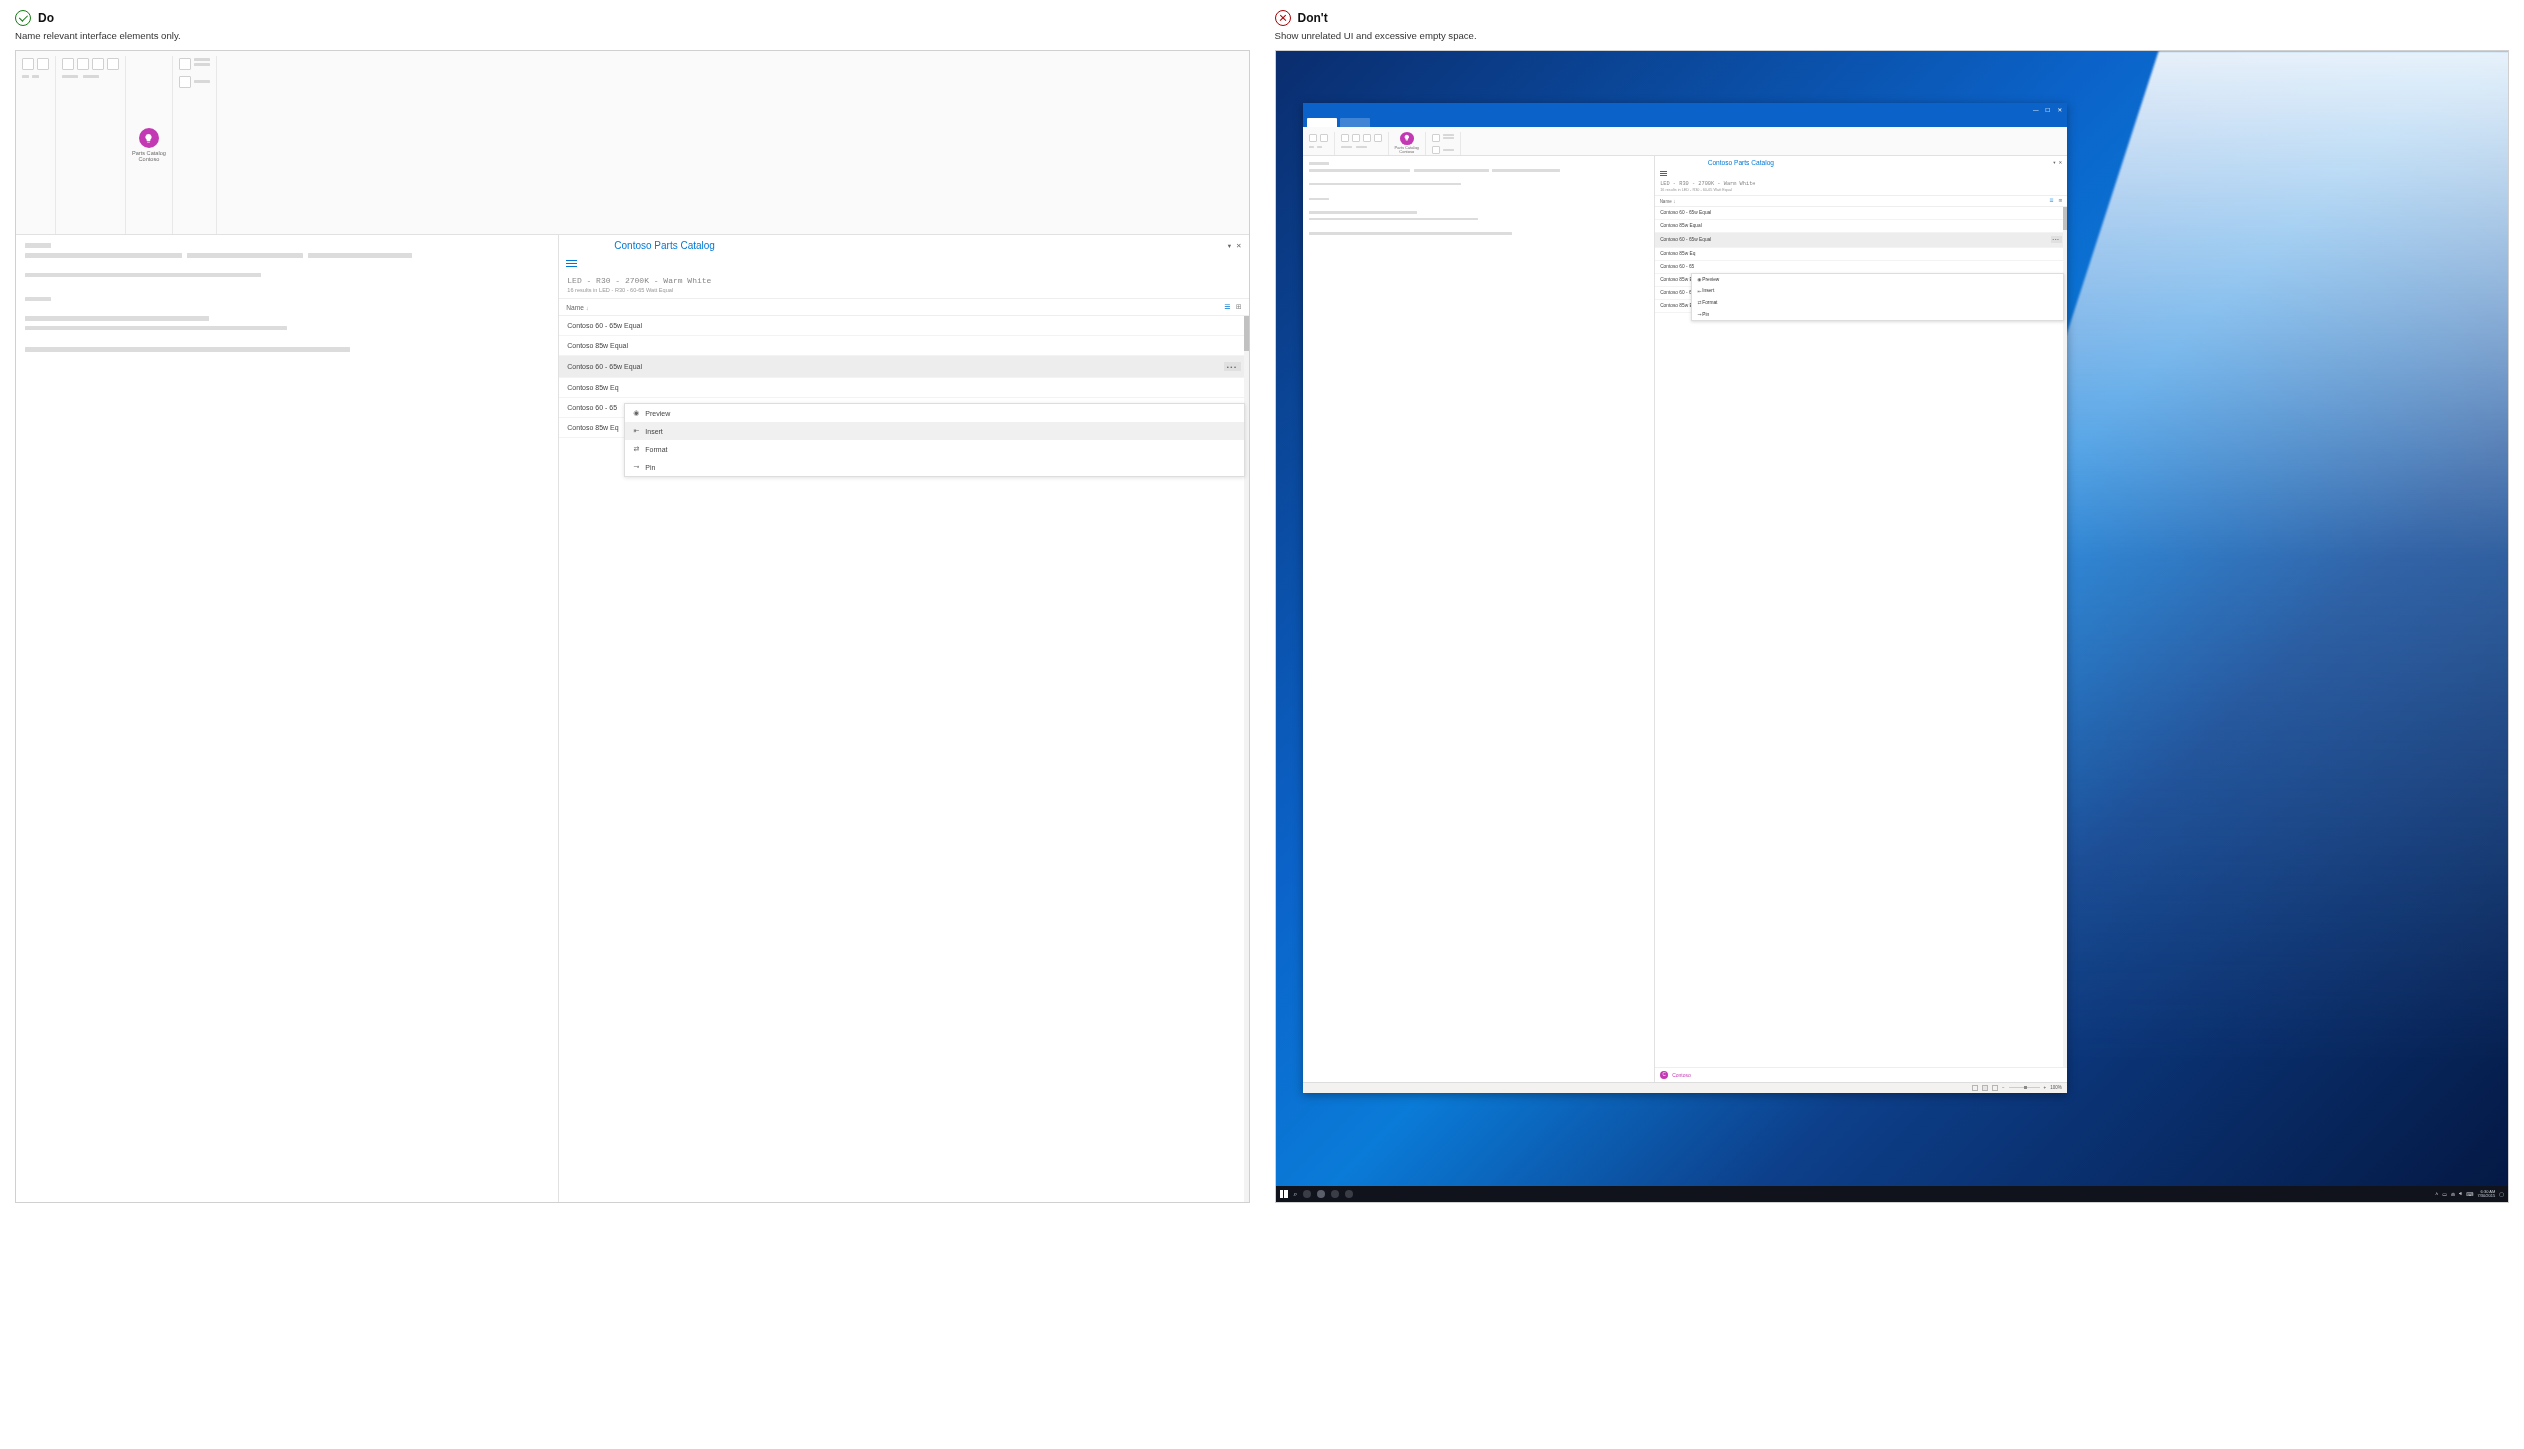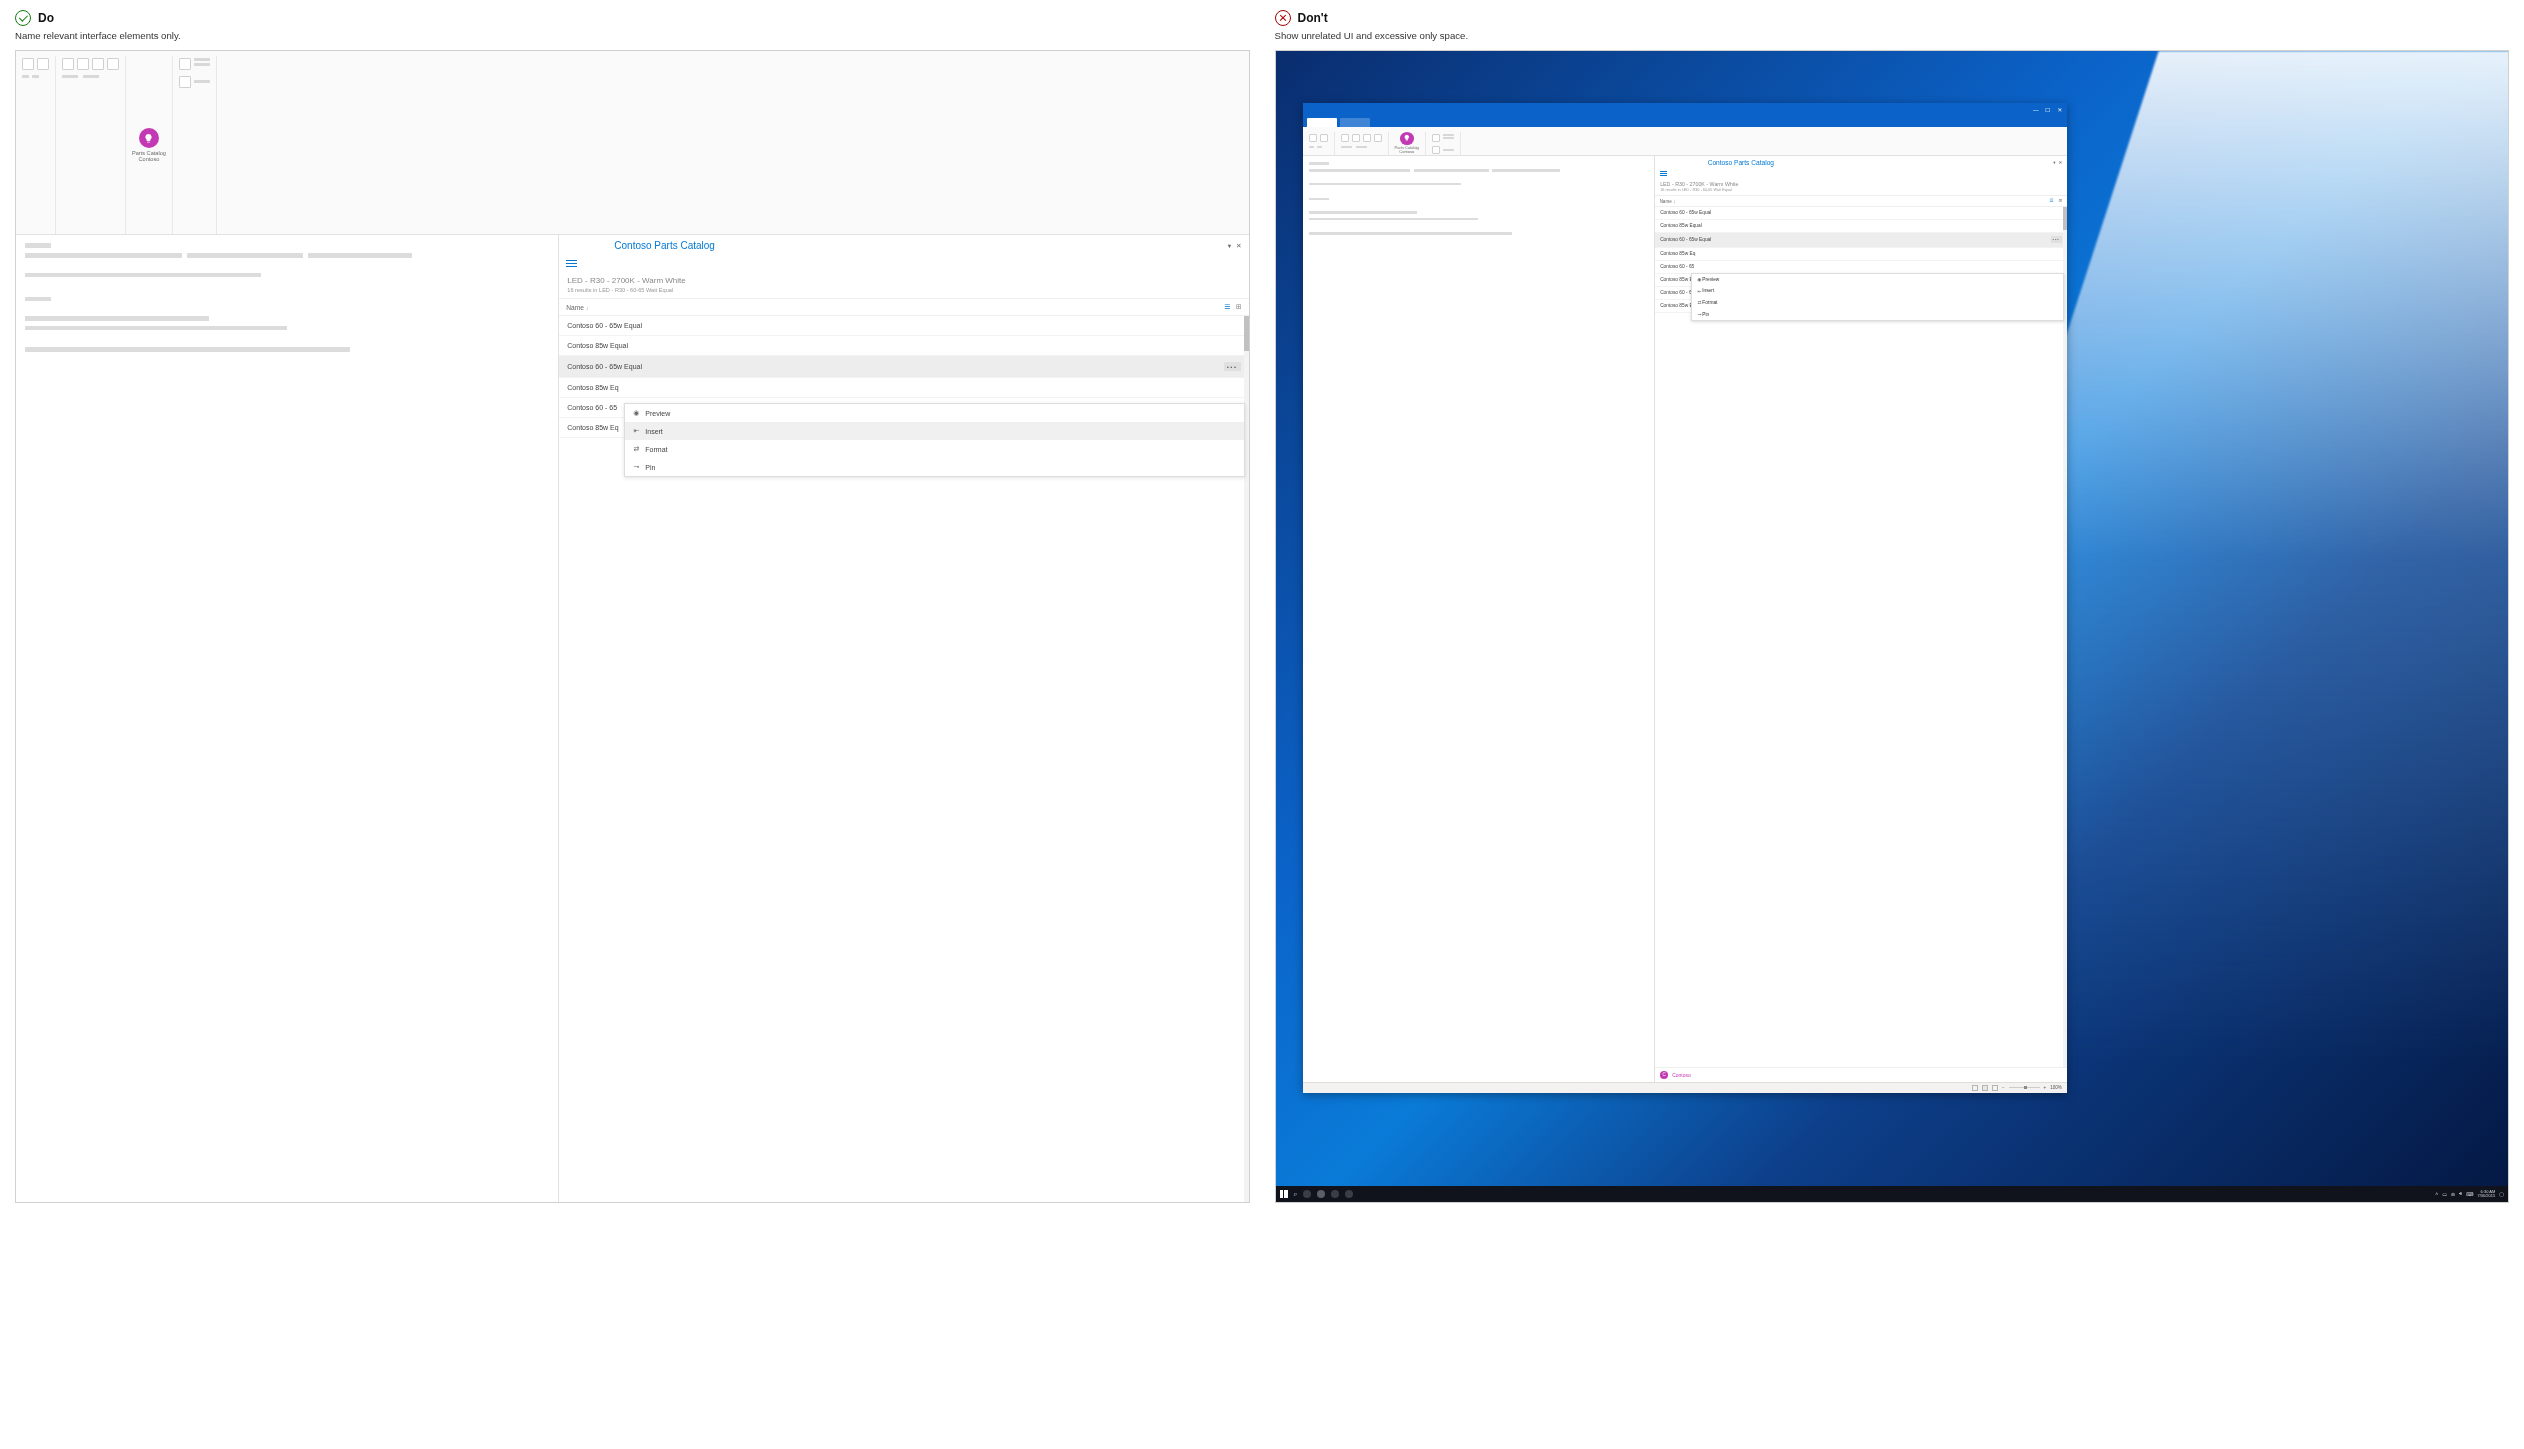--- a/index.html
+++ b/index.html
@@ -34,21 +34,21 @@
   .bar { height: 5px; background: #dcdcdc; margin-bottom: 5px; border-radius: 0.5px; }
   .bar.sm { height: 4px; }
   .lines { display:flex; gap:5px; margin-bottom: 10px; }
   .pane { width: 56%; border-left: 0.5px solid #e1e1e1; display:flex; flex-direction:column; background:#fff; position:relative; }
   .pane-hdr { display:flex; align-items:center; justify-content: space-between; padding: 5px 7px 3px 7px; }
   .pane-title { color:#0078d4; font-size: 10px; font-weight: 400; margin-left: 48px; }
   .pane-ctrl { display:flex; gap:5px; color:#666; font-size:6.6px; }
   .hamb { padding: 4px 7px; }
   .hamb div { width:11px; height:1px; background:#0078d4; margin:2px 0; }
   .search-blk { padding: 3px 8px 5px 8px; border-bottom: 0.5px solid #eee; }
-  .search-t { font-size: 8px; color:#888; }
+  .search-t { font-size: 8px; color:#888;font-family:Liberation Mono, monospace; }
   .search-s { font-size: 5.6px; color:#999; margin-top:2px; }
   .cols-hdr { display:flex; align-items:center; justify-content:space-between; padding: 4px 7px; font-size:6.6px; color:#666; border-bottom:0.5px solid #eee; }
   .sortarr { font-size: 5.6px; color:#999; }
   .view-ic { display:flex; gap:5px; color:#0078d4; font-size:7px; }
   .list { position:relative; flex:1; overflow:hidden; }
   .row { padding: 6px 8px; font-size: 7px; color:#444; border-bottom:0.5px solid #f3f3f3; display:flex; justify-content:space-between; align-items:center; }
   .row.active { background:#ededed; }
   .dots { letter-spacing:1.5px; color:#666; background:#e0e0e0; padding:1.5px 3px; font-size:6px; }
   .ctx { position:absolute; top:87px; left:65px; right:4px; background:#fff; border:0.5px solid #ddd; box-shadow:0 1px 4px rgba(0,0,0,0.12); font-size:7px; color:#444; }
   .ctx .mi { padding:5px 7px; display:flex; align-items:center; gap:5px; }
@@ -248,21 +248,21 @@
         </div>
       </div>
     </div>
   </div>
 
   <div class="col">
     <div class="heading">
       <span class="x-icon"></span>
       <h2>Don't</h2>
     </div>
-    <div class="sub">Show unrelated UI and excessive only space.</div>
+    <div class="sub">Show unrelated UI and excessive empty space.</div>
     <div class="frame">
       <div class="desk">
         <div class="light"></div>
         <div class="win">
           <div class="titlebar">
             <span class="tb-btn">—</span>
             <span class="tb-btn">☐</span>
             <span class="tb-btn">✕</span>
           </div>
           <div class="tabbar">

